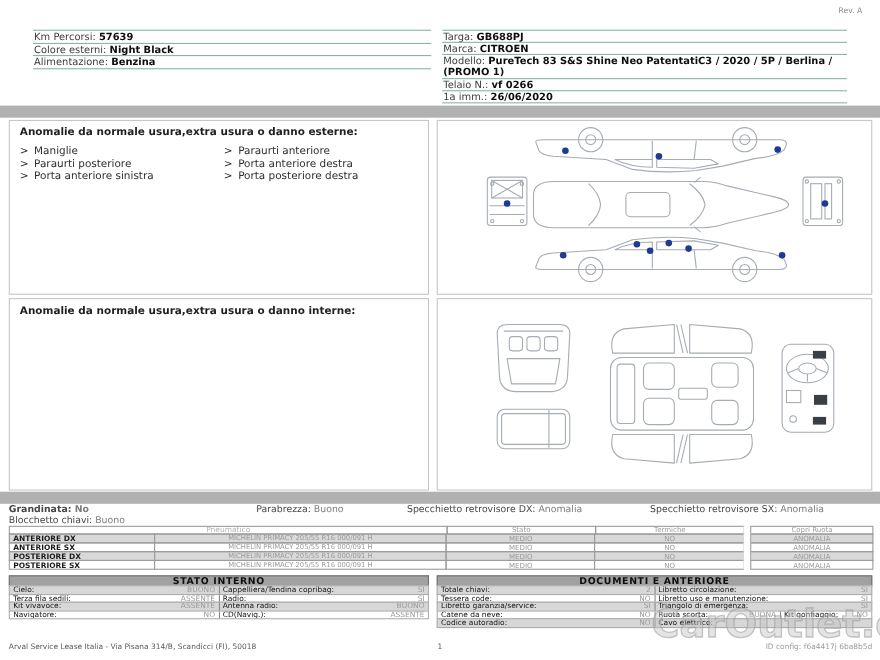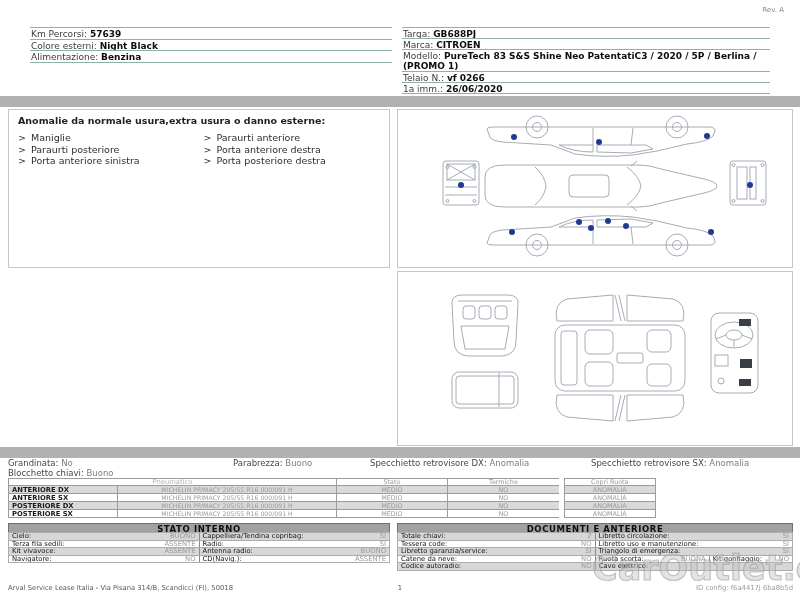--- a/index.html
+++ b/index.html
@@ -30,24 +30,24 @@
   .int-diag{left:397px;top:271px;width:396px;height:175px;}
   .anom-head{font-size:9.5px;font-weight:bold;color:#1f1f1f;margin:5px 0 6px 9px;}
   .anom-cols{display:flex;margin-left:9px;}
   .anom-col{width:188px;}
   .anom-item{display:flex;gap:6px;font-size:9.5px;color:#2e2e2e;line-height:11.5px;white-space:nowrap;}
   .anom-item .bul{width:7px;color:#2e2e2e;}
 
   .summary{position:absolute;left:8px;top:458px;width:785px;font-size:8.5px;}
   .sline1{position:relative;height:10px;}
   .sline1 .sf{position:absolute;white-space:nowrap;}
-  .sf0{left:0;} .sf1{left:225px;} .sf2{left:362px;} .sf3{left:583px;}
+  .sf0{left:0;font-weight:bold;} .sf1{left:225px;} .sf2{left:362px;} .sf3{left:583px;}
   .slab{color:#474747;} .sval{color:#7d7d7d;}
 
-  .tires{position:absolute;left:8px;top:478px;width:648px;}
+  .tires{position:absolute;left:8px;top:478px;width:786px;}
   .trow{display:flex;height:9px;}
   .trow + .trow{margin-top:-1px;}
   .trow:nth-child(even){background:#d9d9d9;}
   .tc{box-sizing:border-box;border:1px solid #9c9c9c;display:flex;align-items:center;
       justify-content:center;overflow:hidden;white-space:nowrap;}
   .tc + .tc{margin-left:-1px;}
   .trow.thead{height:8px;background:#fff;}
   .thead .tc{color:#b3b3b3;font-size:6.8px;}
   .tc.pos{width:133px;justify-content:flex-start;padding-left:3px;font-weight:bold;
           font-size:6.8px;color:#1a1a1a;}
@@ -228,20 +228,23 @@
         <circle class="dot" r="3" cx="180" cy="111"></circle>
         <circle class="dot" r="3" cx="192" cy="117"></circle>
         <circle class="dot" r="3" cx="209" cy="110"></circle>
         <circle class="dot" r="3" cx="227" cy="115"></circle>
         <circle class="dot" r="3" cx="113" cy="121"></circle>
         <circle class="dot" r="3" cx="312" cy="121"></circle>
       </g>
     </svg>
   </div>
 
+  <div class="box int-list">
+    <div class="anom-head">Anomalie da normale usura,extra usura o danno interne:</div>
+  </div>
 
   <div class="box int-diag">
     <svg class="diag-svg" width="392" height="171" viewBox="0 0 392 171">
       <g fill="none" stroke="#a6acb4" stroke-width="1" stroke-linejoin="round">
         <path d="M53,30 Q53,22 63,22 L109,22 Q119,22 119,30 L117,68 Q117,82 103,83 L69,83 Q55,82 55,68 Z"></path>
         <path d="M59,28 L113,28"></path>
         <rect x="64" y="33" width="12" height="13" rx="3"></rect>
         <rect x="80" y="33" width="12" height="13" rx="3"></rect>
         <rect x="96" y="33" width="12" height="13" rx="3"></rect>
         <path d="M62,53 L110,53 L106,76 L66,76 Z"></path>

